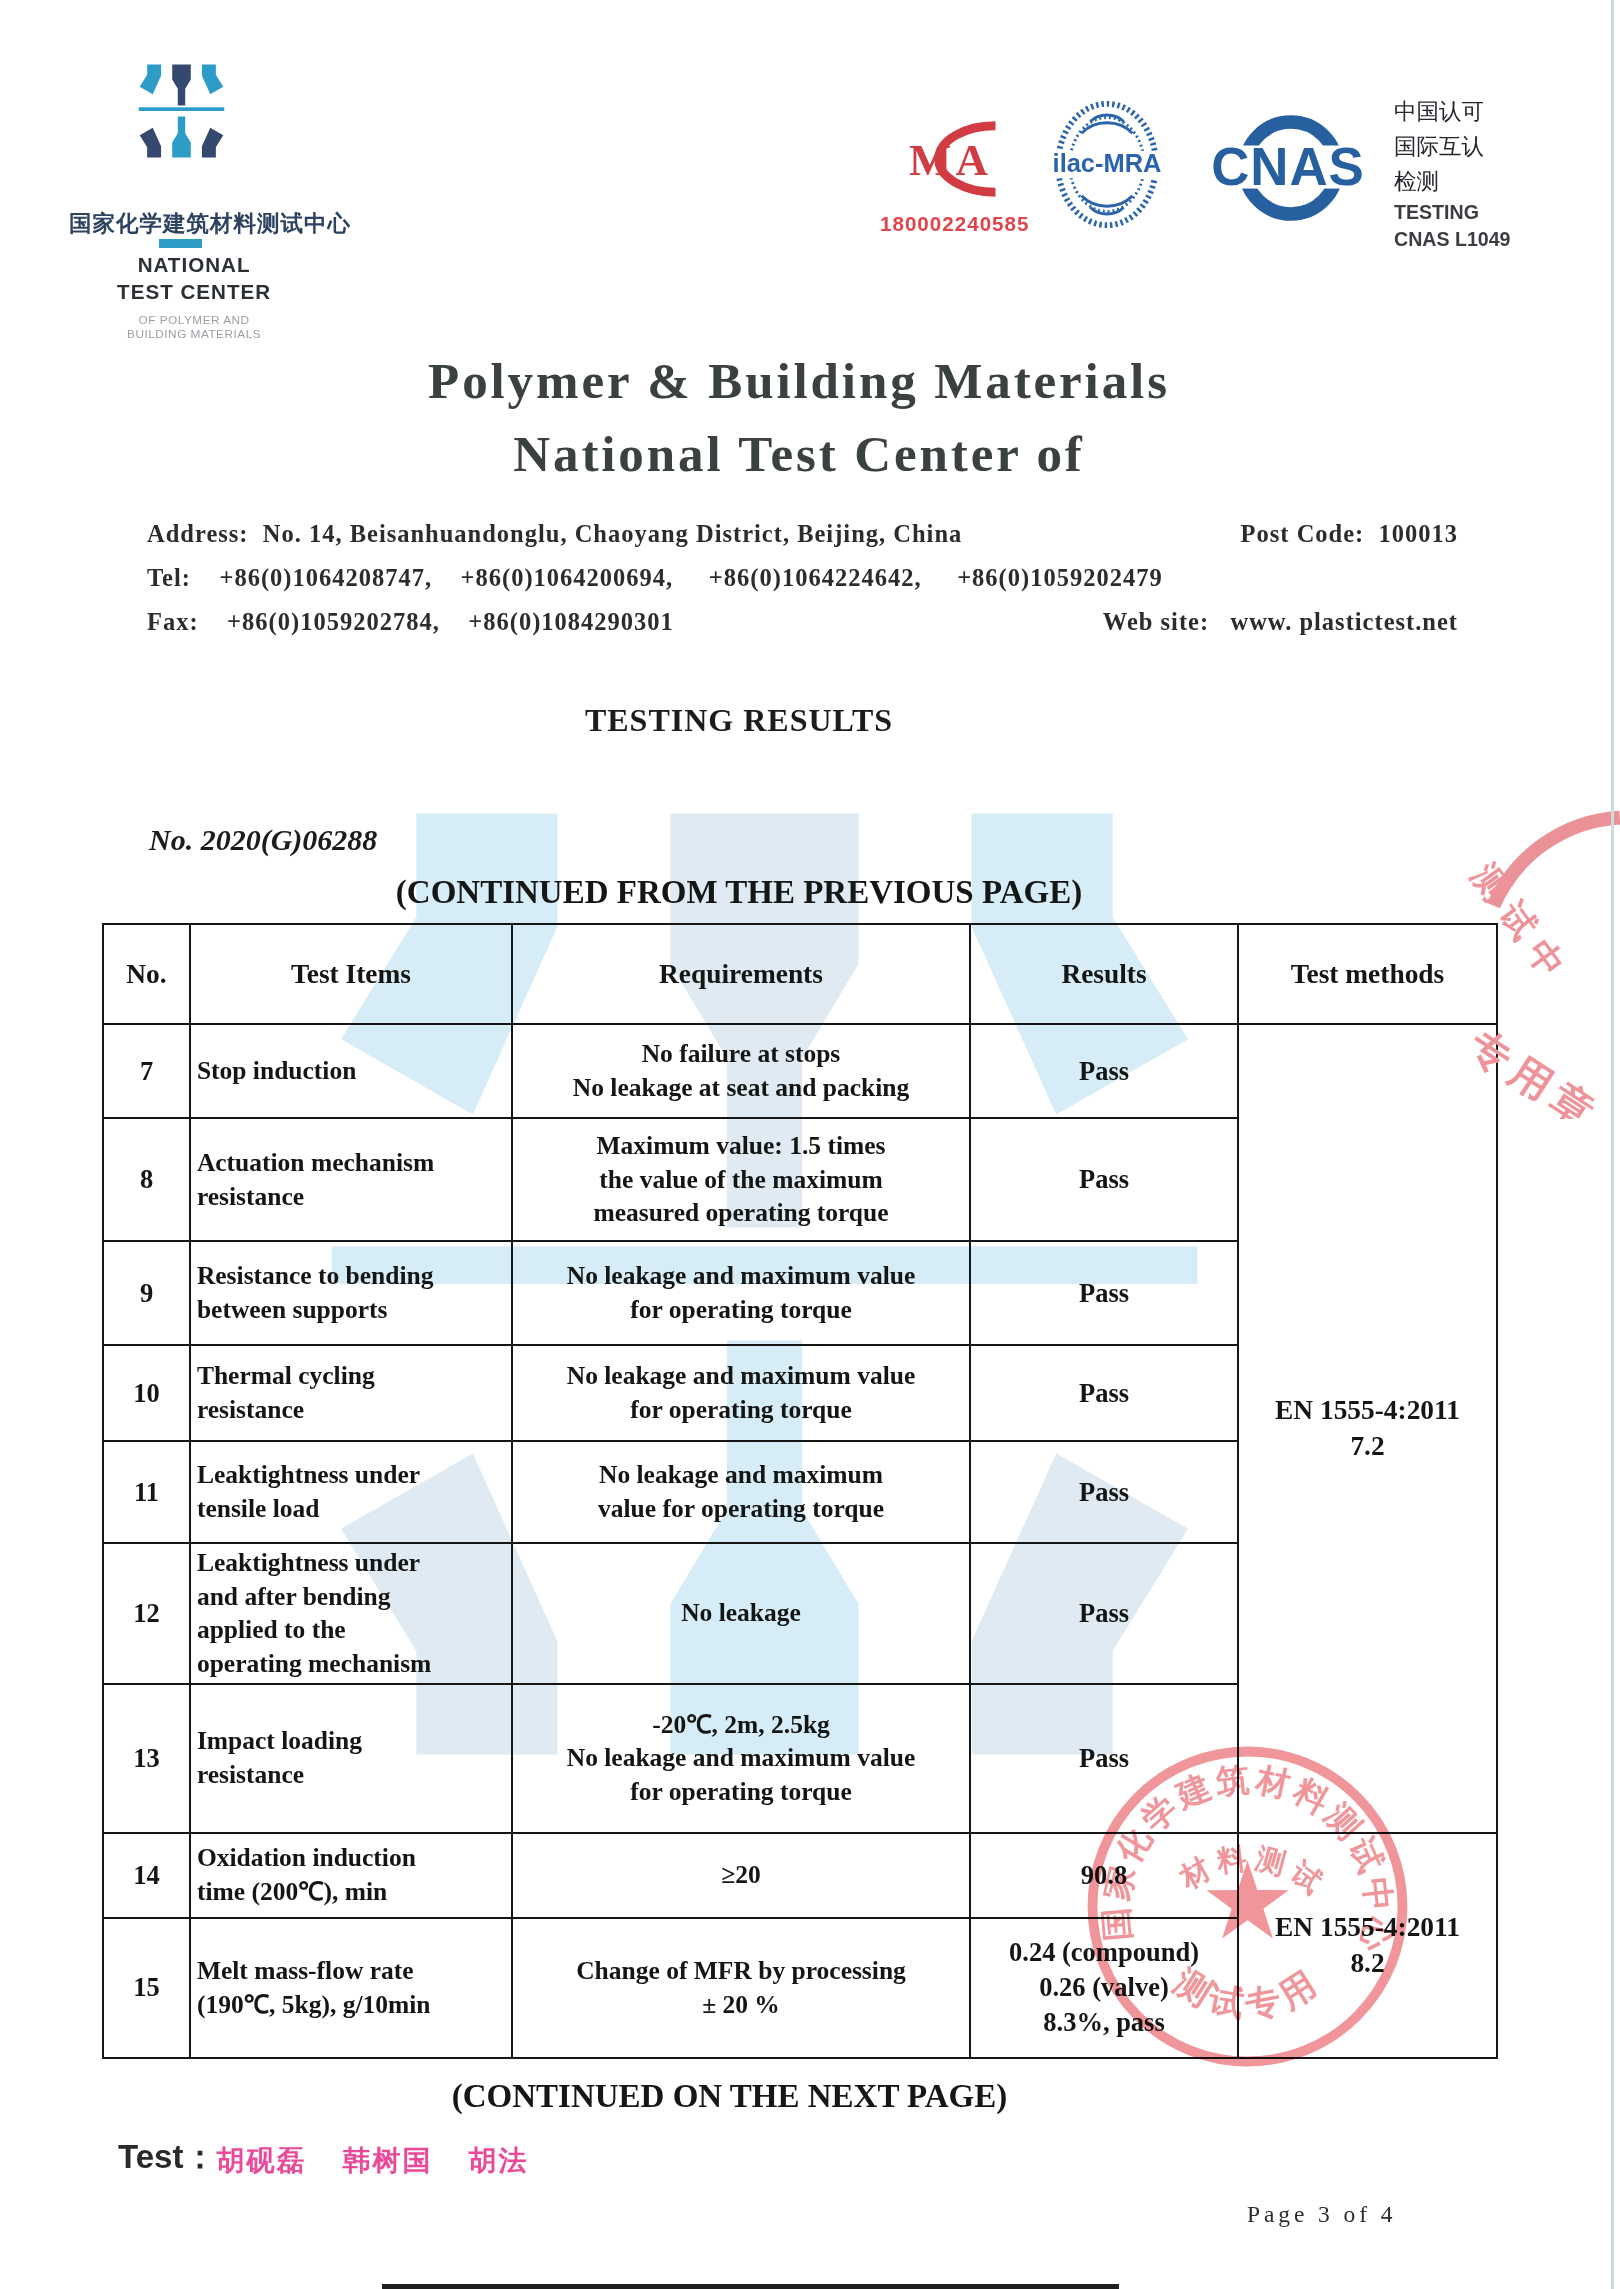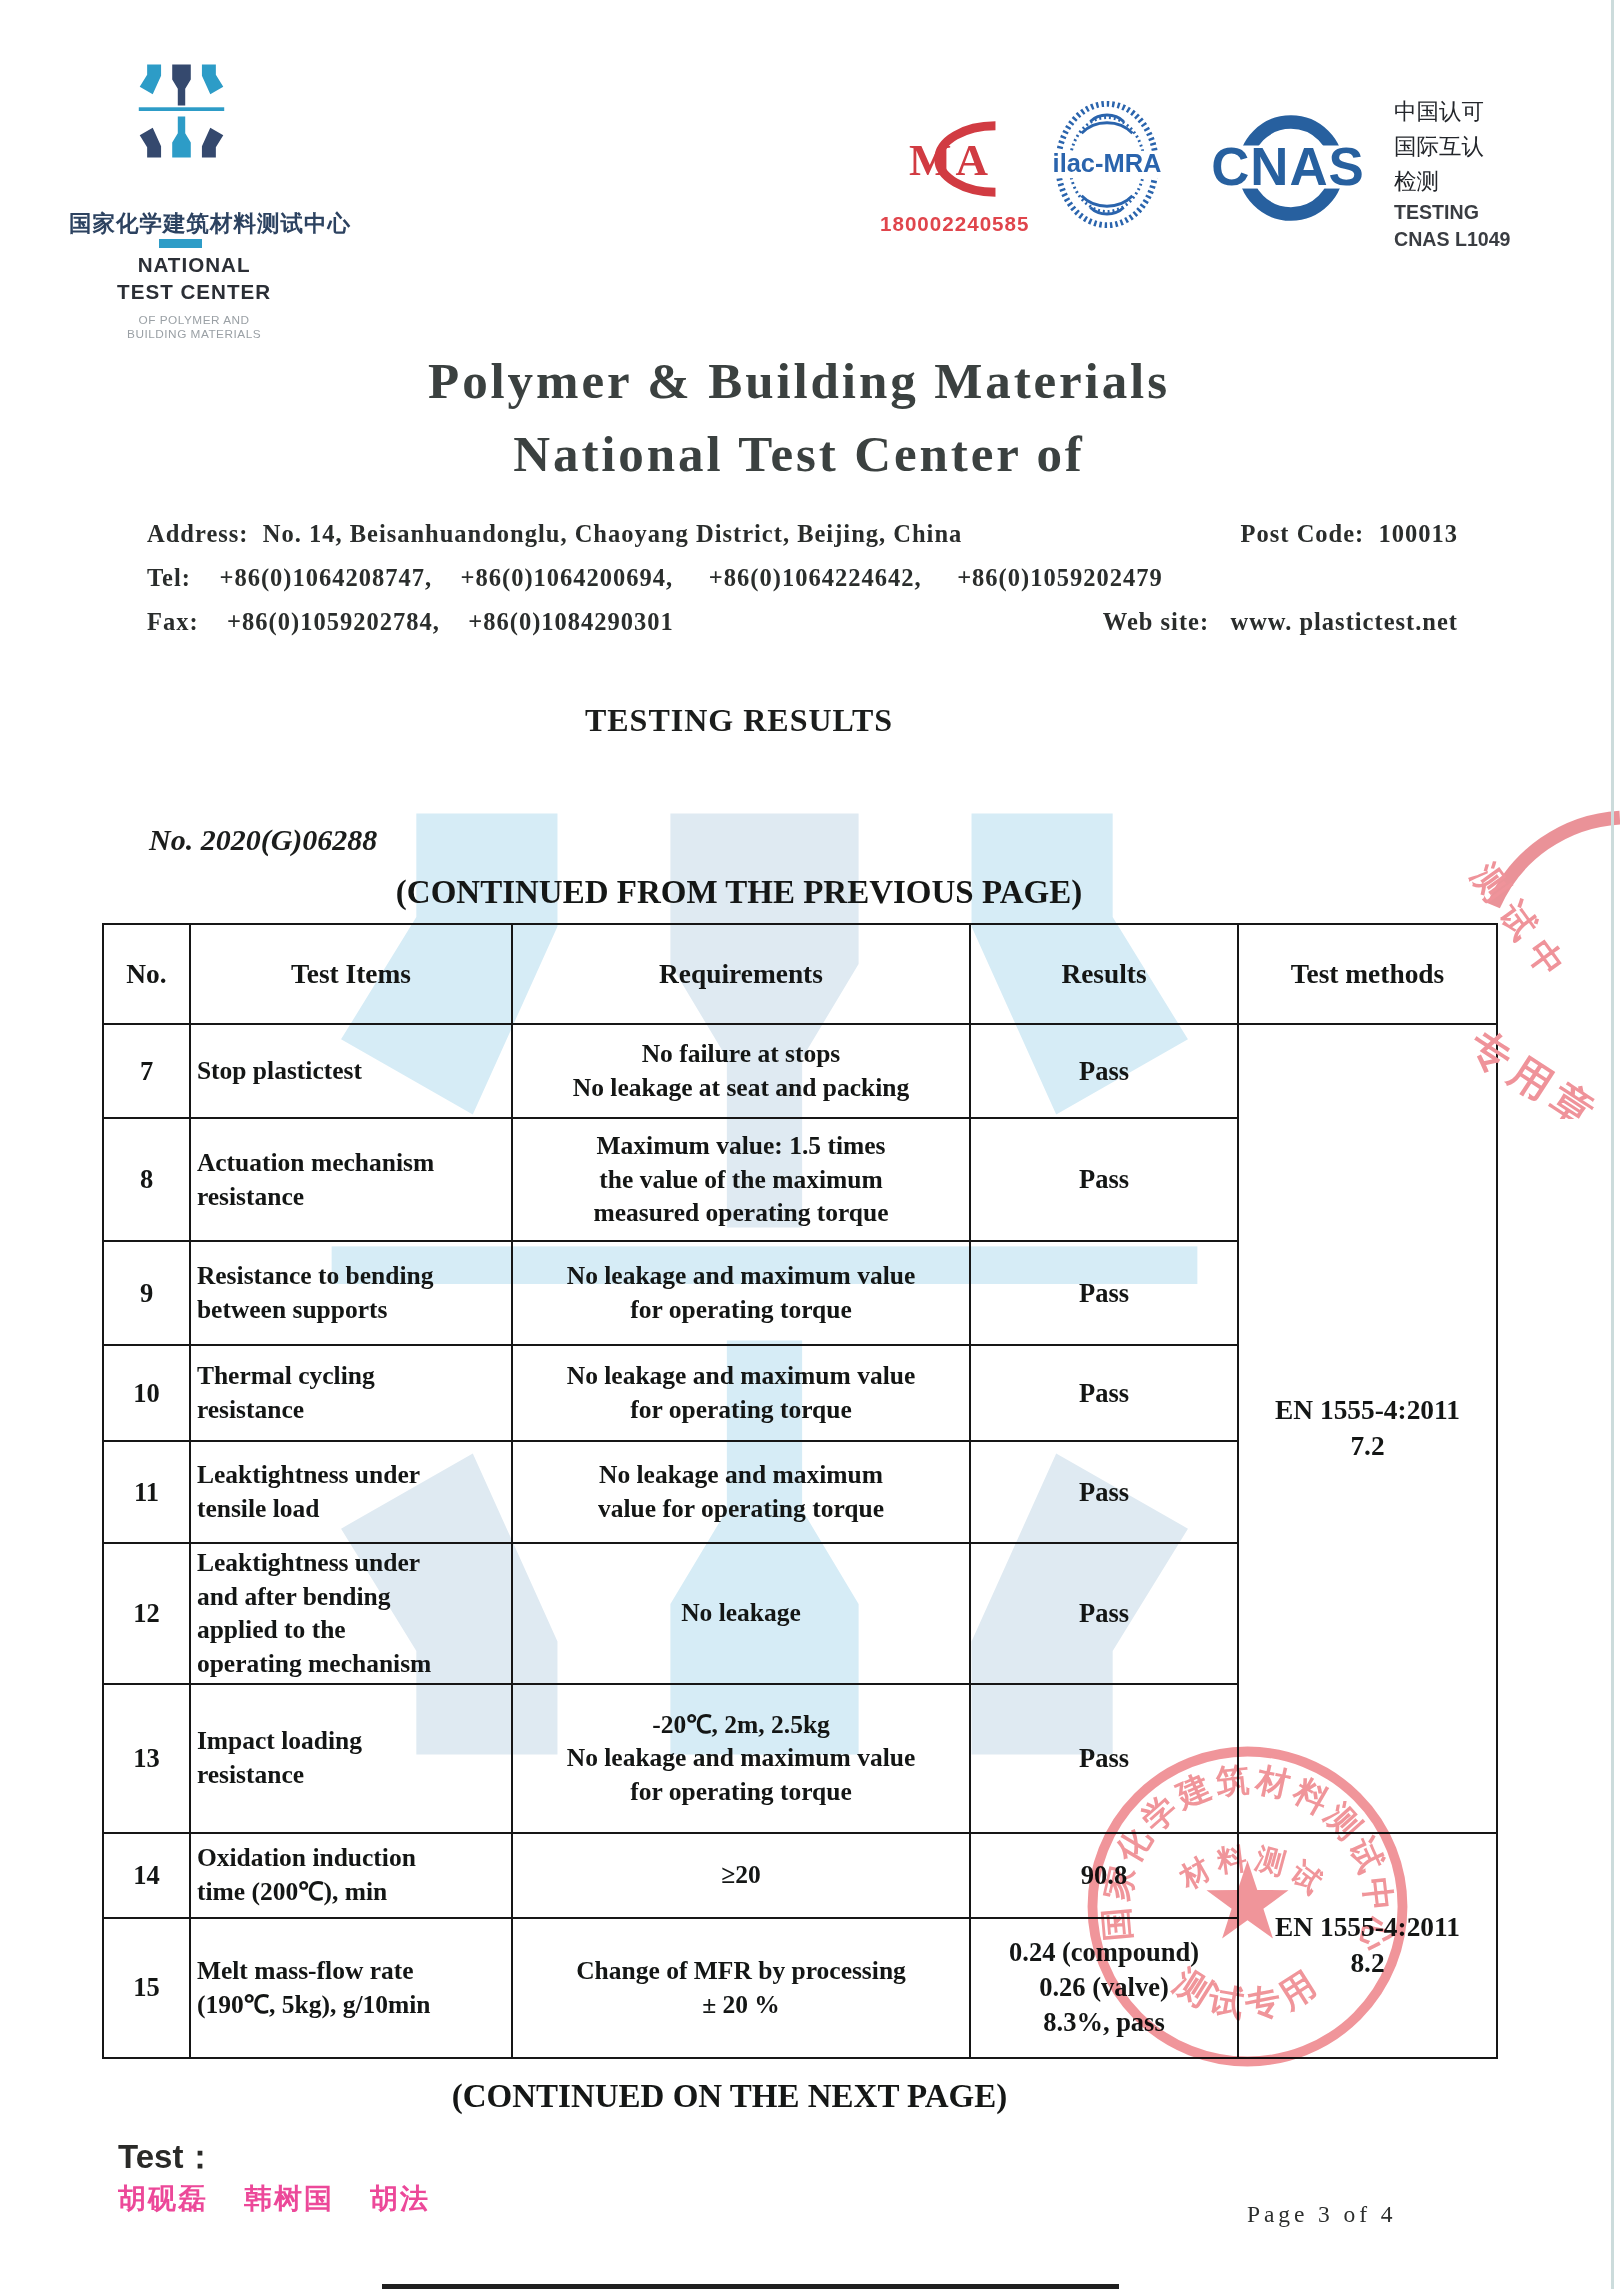--- a/index.html
+++ b/index.html
@@ -38,21 +38,21 @@
       border:2px solid #161616;border-top-width:2.9px;border-bottom-width:2.9px;
       font-weight:bold;color:#141615;vertical-align:middle;padding:2px 5.9px;background:transparent;line-height:1.32;}
   table.results{border:2.9px solid #111;}
   th.hdr{font-size:27.4px;text-align:center;}
   td.no{font-size:26.5px;text-align:center;}
   td.item{font-size:25.5px;text-align:left;padding-left:14.7px;}
   td.req{font-size:25.5px;text-align:center;}
   td.res{font-size:26.5px;text-align:center;}
   td.meth{font-size:27.4px;text-align:center;}
 
-  .footer-test{display:flex;align-items:flex-start;font-weight:bold;flex-direction:column;}
+  .footer-test{display:flex;align-items:flex-end;font-weight:bold;}
   .test-label{font-family:"Liberation Sans",sans-serif;font-size:33px;color:#2a2a28;}
   .testers{font-size:28px;color:#ec4899;letter-spacing:2px;}
   .page-num{font-size:23.5px;letter-spacing:3.9px;color:#2c2e2d;}
 
   
   .stamp{mix-blend-mode:multiply;opacity:.88;}
   .frag-text{position:absolute;color:#ef939a;font-weight:bold;white-space:nowrap;}
 </style>
 </head>
 <body>
@@ -152,21 +152,21 @@
     <tbody>
         <tr style="height:100px">
       <th class="hdr">No.</th>
       <th class="hdr">Test Items</th>
       <th class="hdr">Requirements</th>
       <th class="hdr">Results</th>
       <th class="hdr">Test methods</th>
     </tr>
     <tr style="height:94px">
       <td class="no">7</td>
-      <td class="item ml">Stop plastictest</td>
+      <td class="item ml">Stop induction</td>
       <td class="req ml">No failure at stops
 No leakage at seat and packing</td>
       <td class="res ml">Pass</td>
       <td class="meth ml" rowspan="7">EN 1555-4:2011
 7.2</td>
     </tr>
     <tr style="height:123px">
       <td class="no">8</td>
       <td class="item ml">Actuation mechanism
 resistance</td>

